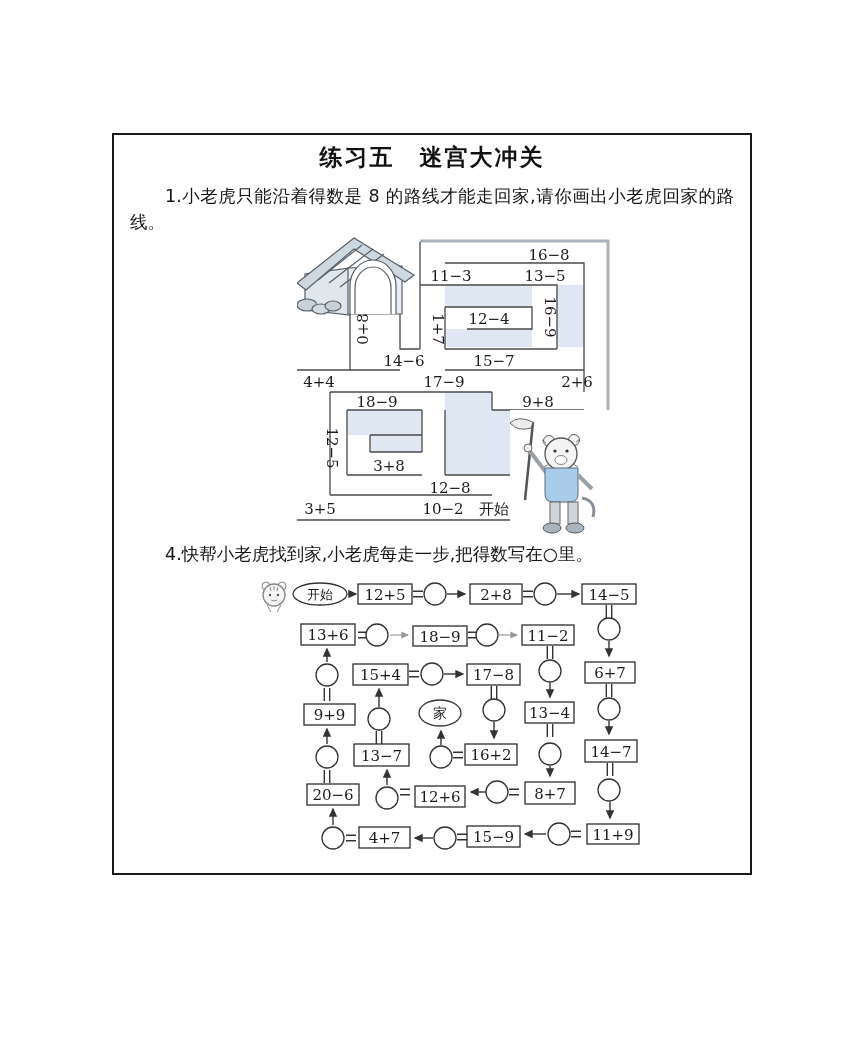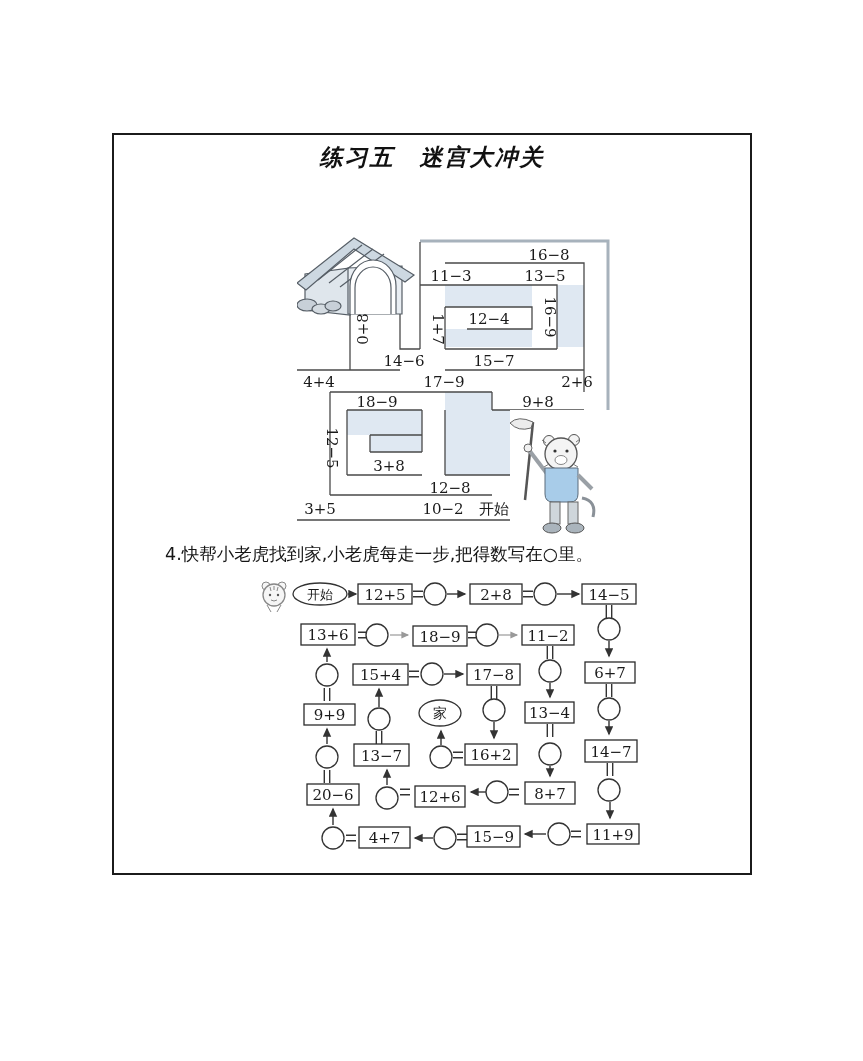--- a/index.html
+++ b/index.html
@@ -1,36 +1,37 @@
 <!DOCTYPE html>
 <html><head>
 <meta charset="utf-8">
 <style>
   html,body{margin:0;padding:0;}
   body{width:863px;height:1061px;position:relative;background:#ffffff;
        font-family:"DejaVu Sans",sans-serif;}
   .frame{position:absolute;left:112px;top:133px;width:636px;height:738px;
          border:2px solid #1b1b1b;background:#fff;}
   .title{margin:7px 0 0;text-align:center;font-size:23px;font-weight:bold;
-         letter-spacing:2px;color:#111;font-style:italic;}
+         letter-spacing:2px;color:#111;}
   .q{font-size:17.5px;color:#161616;margin:10px 16px 0;text-indent:2em;
      line-height:1.5;text-align:justify;}
   .q2{position:absolute;left:16px;top:406px;width:604px;margin:0;}
   #maze{position:absolute;left:183px;top:100px;width:320px;height:302px;}
   #flow{position:absolute;left:138px;top:437px;width:410px;height:295px;}
   svg text{font-family:"DejaVu Serif",serif;}
   svg text.cjk{font-family:"DejaVu Sans",sans-serif;}
 </style>
 </head>
 <body>
 
 <div class="frame">
 
   <h1 class="title">练习五　迷宫大冲关</h1>
 
+  <p class="q">1.小老虎只能沿着得数是 8 的路线才能走回家,请你画出小老虎回家的路线。</p>
 
   <svg id="maze" viewBox="295 233 320 302">
 
     <g>
       <rect x="418" y="238" width="189" height="130" fill="#dfe8f2"></rect>
       <rect x="293" y="368" width="314" height="150" fill="#dfe8f2"></rect>
     </g>
 
     <g fill="#ffffff">
       <rect x="418" y="238" width="189" height="23"></rect>

